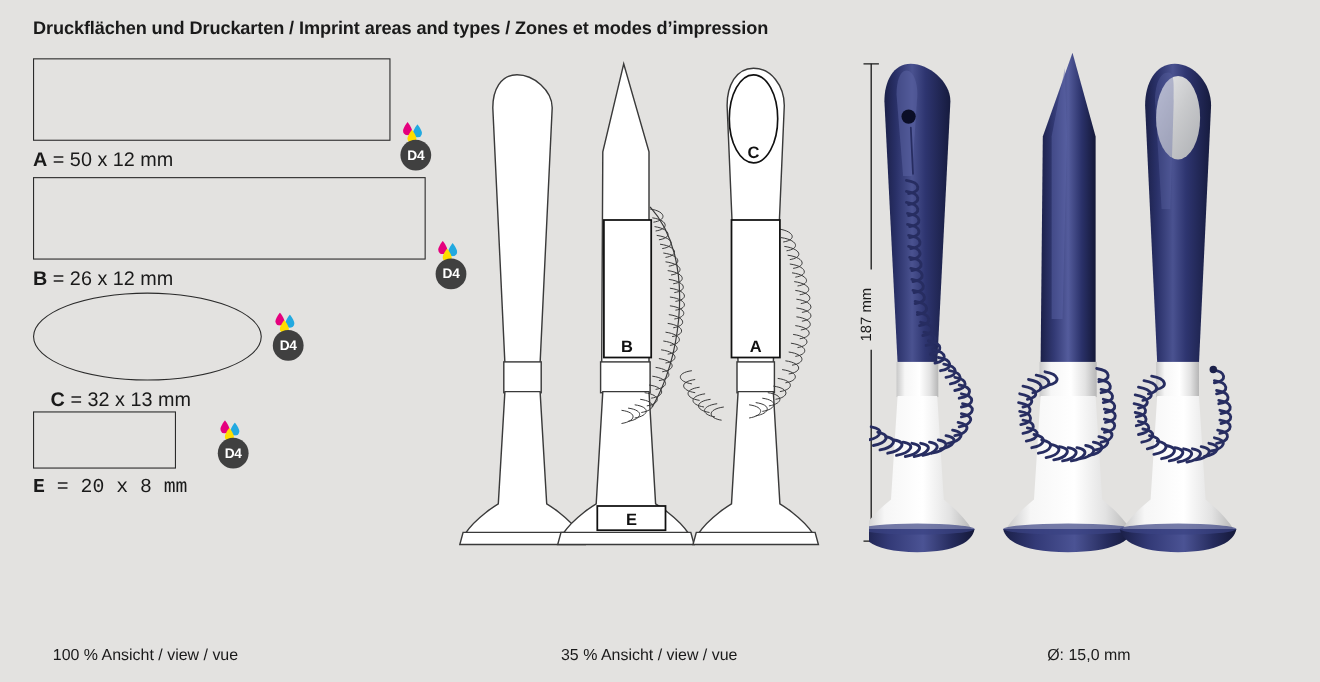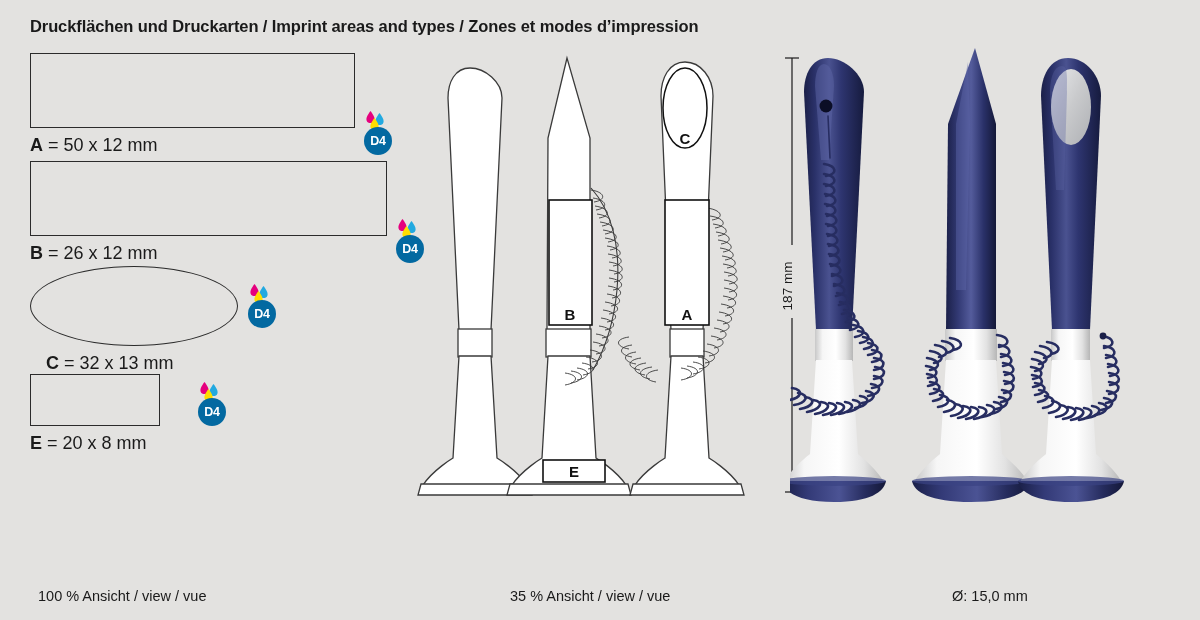--- a/index.html
+++ b/index.html
@@ -32,21 +32,21 @@
   .area-caption{
     position:absolute;
     font-size:18px;white-space:nowrap;
   }
   .area-caption b{font-weight:bold;}
 
   
   .badge{position:absolute;width:34px;height:44px;}
   .badge .disc{
     position:absolute;left:2px;bottom:0;width:28px;height:28px;
-    border-radius:50%;background:#0369a1;
+    border-radius:50%;background:#404040;
     display:flex;align-items:center;justify-content:center;
     color:#fff;font-size:12.5px;font-weight:bold;letter-spacing:-0.3px;
     font-family:"Liberation Sans",sans-serif;
   }
   .drop{position:absolute;width:9px;height:12px;}
   .drop svg{display:block;width:100%;height:100%;}
 
   
   .tech{position:absolute;left:415px;top:40px;width:390px;height:470px;}
   .tech svg{display:block;}
@@ -61,21 +61,21 @@
 
   
   .render{position:absolute;left:790px;top:40px;width:410px;height:470px;}
   .render svg{display:block;}
 
   
   .footer-item{
     position:absolute;bottom:16px;
     font-size:14.5px;white-space:nowrap;
   }
-  .f1{left:38px;}
+  .f1{left:48px;}
   .f2{left:510px;text-align:center;}
   .f3{left:952px;margin-top:40px;}
 </style>
 </head>
 <body>
 
 <div class="page">
 
   <div class="title">Druckflächen und Druckarten / Imprint areas and types / Zones et modes d’impression</div>
 
@@ -151,21 +151,21 @@
           <svg viewBox="0 0 9 12">
               <path d="M4.5 0 C4.5 0 0.4 5.2 0.4 8 A4.1 4.1 0 0 0 8.6 8 C8.6 5.2 4.5 0 4.5 0 Z" fill="#ffdd00"></path>
             </svg>
         </div>
         <div class="disc">D4</div>
       </div>
     </div>
 
     <div class="area-block" style="left:30px;top:374px;">
       <div class="area-shape" style="width:130px;height:52px;"></div>
-      <div class="area-caption" style="left:0;top:59px;">
+      <div class="area-caption" style="left:0;top:59px;font-family:Liberation Mono, monospace;">
         <b>E</b><span> = 20 x 8 mm</span>
       </div>
       <div class="badge" style="left:166px;top:8px;">
         <div class="drop" style="left:4px;top:0;">
           <svg viewBox="0 0 9 12">
               <path d="M4.5 0 C4.5 0 0.4 5.2 0.4 8 A4.1 4.1 0 0 0 8.6 8 C8.6 5.2 4.5 0 4.5 0 Z" fill="#e5007e"></path>
             </svg>
         </div>
         <div class="drop" style="left:13px;top:2px;">
           <svg viewBox="0 0 9 12">

